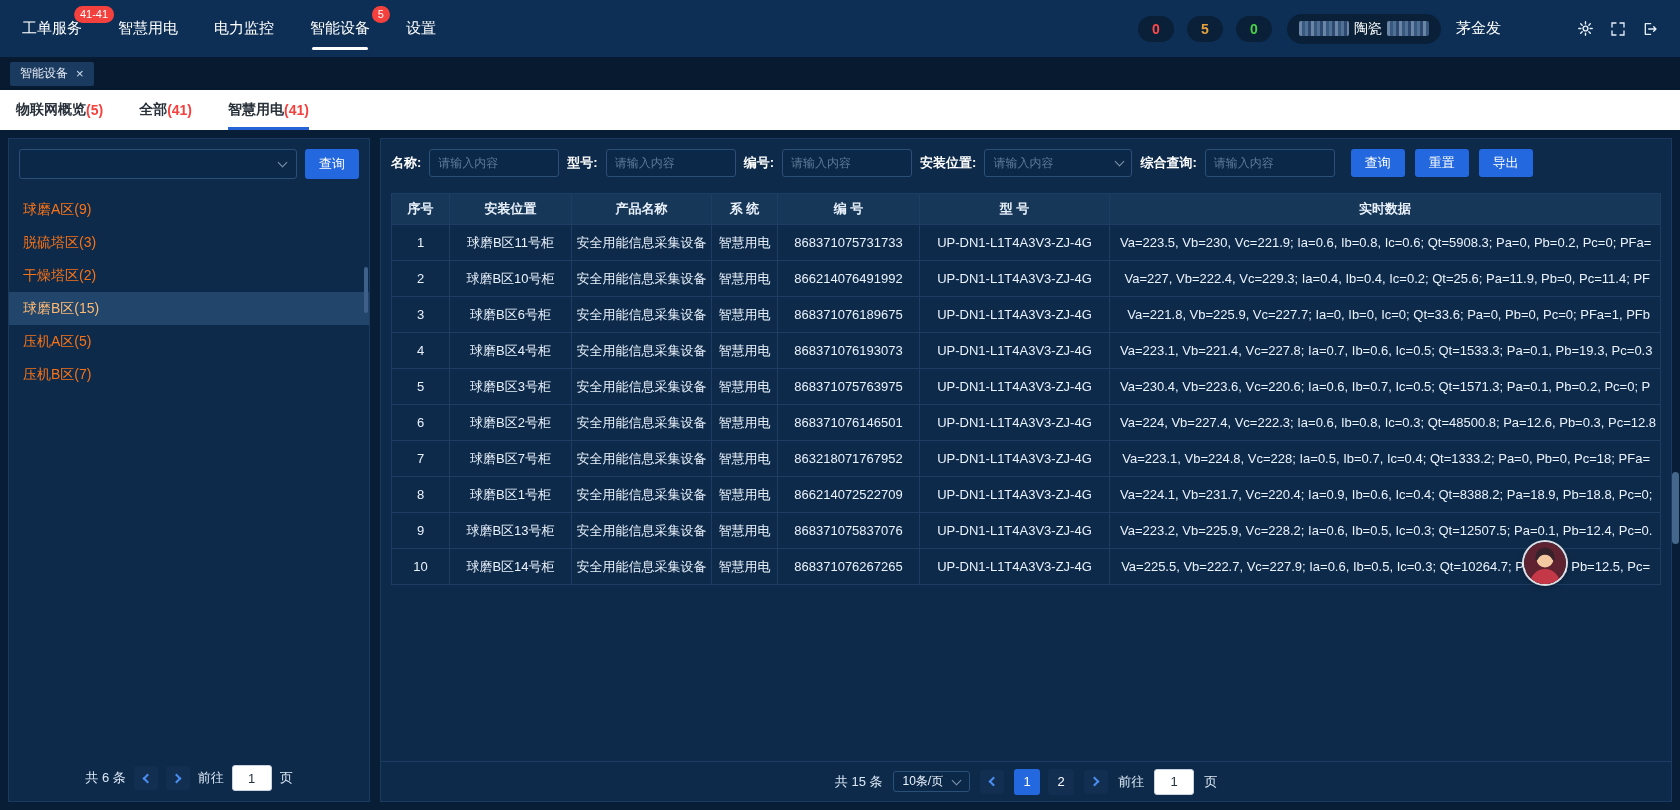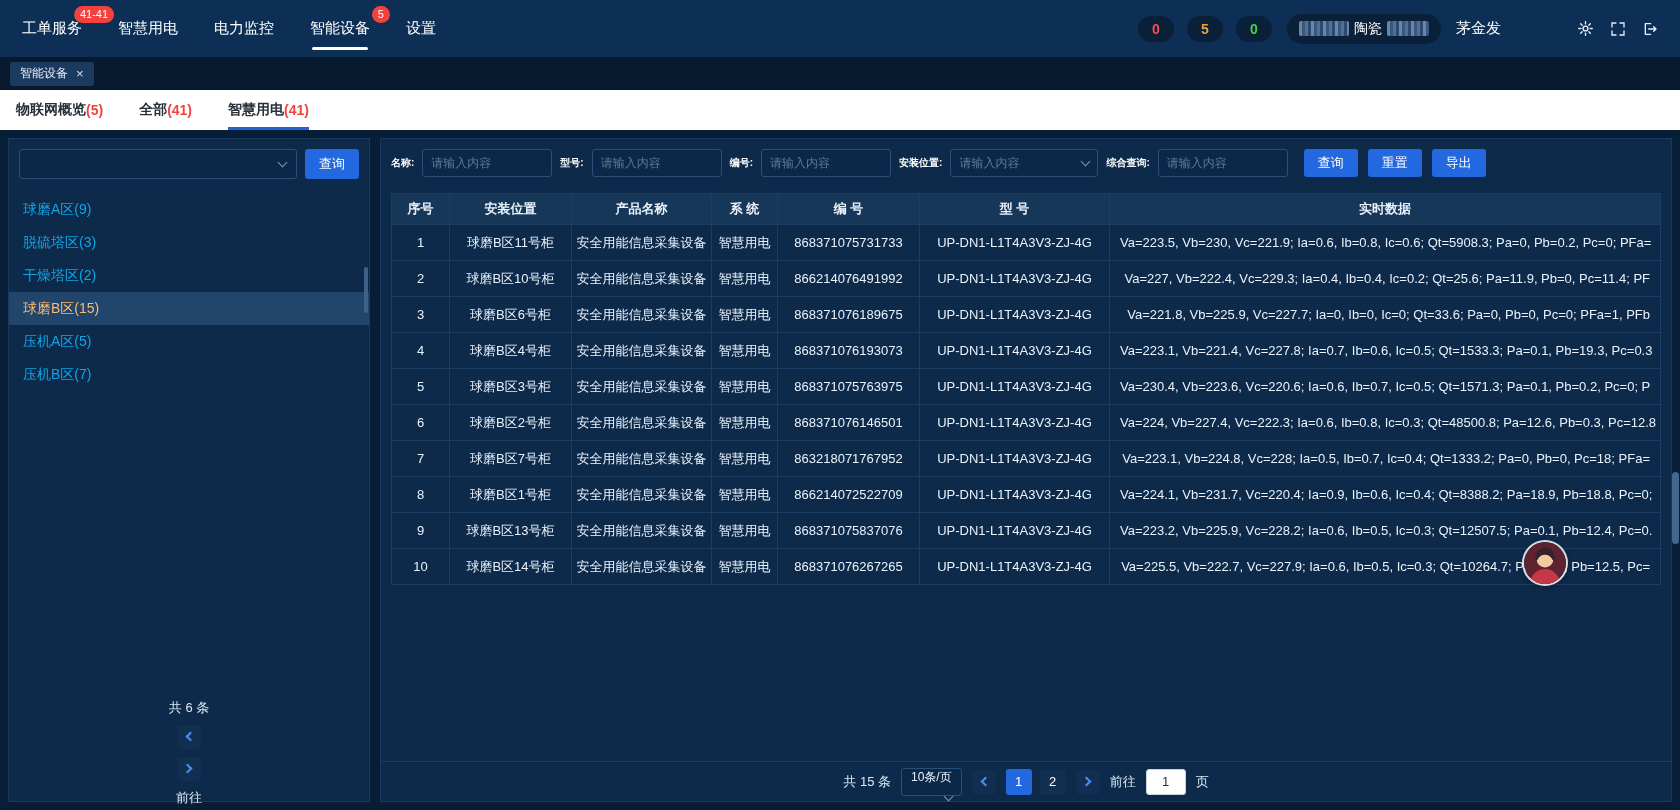--- a/index.html
+++ b/index.html
@@ -40,48 +40,48 @@
 
   
   .content{height:680px;display:flex;gap:10px;padding:8px;position:relative;}
 
   .sidebar{width:362px;background:var(--panel);border:1px solid var(--panel-border);display:flex;flex-direction:column;position:relative;}
   .side-top{display:flex;gap:8px;padding:10px;}
   .side-select{flex:1;height:30px;border:1px solid var(--input-border);border-radius:3px;background:#0c2848;display:flex;align-items:center;padding:0 10px;cursor:pointer;}
   .chev{width:7px;height:7px;border-right:1.5px solid #7e95ad;border-bottom:1.5px solid #7e95ad;transform:rotate(45deg);margin-left:auto;margin-top:-3px;flex:none;}
   .btn{height:30px;padding:0 14px;background:var(--blue);color:#fff;font-size:13px;border:none;border-radius:3px;cursor:pointer;white-space:nowrap;}
   .side-list{flex:1;overflow:hidden;padding-top:4px;}
-  .side-item{height:33px;display:flex;align-items:center;padding:0 14px;color:#0ea5e9;font-size:14px;cursor:pointer;}
+  .side-item{height:33px;display:flex;align-items:center;padding:0 14px;color:#f97316;font-size:14px;cursor:pointer;}
   .side-item.selected{background:var(--sel);color:#fdba74;}
   .side-scroll{position:absolute;right:1px;top:128px;width:4px;height:46px;background:#3f6088;border-radius:2px;}
-  .side-pg{height:46px;display:flex;align-items:center;justify-content:center;gap:8px;color:#dce8f5;font-size:13px;flex-direction:column;}
+  .side-pg{height:46px;display:flex;align-items:center;justify-content:center;gap:8px;color:#dce8f5;font-size:13px;}
   .pg-btn{width:24px;height:24px;background:#122f51;border-radius:3px;display:flex;align-items:center;justify-content:center;cursor:pointer;flex:none;}
   .pg-chev{width:7px;height:7px;border-right:2px solid var(--blue2);border-bottom:2px solid var(--blue2);}
   .pg-chev.left{transform:rotate(135deg);margin-left:3px;}
   .pg-chev.right{transform:rotate(-45deg);margin-right:3px;}
   .goto-input{width:40px;height:26px;border:1px solid #c9d4e0;border-radius:3px;background:#fff;color:#223344;text-align:center;font-size:13px;}
 
   .main{flex:1;background:var(--panel);border:1px solid var(--panel-border);display:flex;flex-direction:column;position:relative;min-width:0;}
   .filter-bar{display:flex;align-items:center;gap:8px;padding:10px;}
-  .f-label{color:#fff;font-size:10px;font-weight:bold;white-space:nowrap;}
+  .f-label{color:#fff;font-size:13px;font-weight:bold;white-space:nowrap;}
   .f-input{width:130px;height:28px;background:#0c2848;border:1px solid var(--input-border);border-radius:3px;color:var(--txt);font-size:12px;padding:0 8px;}
   .f-input::placeholder{color:var(--ph);}
   .f-select{width:148px;height:28px;background:#0c2848;border:1px solid var(--input-border);border-radius:3px;display:flex;align-items:center;padding:0 8px;color:var(--ph);font-size:12px;cursor:pointer;}
   .filter-btns{display:flex;gap:10px;margin-left:8px;}
   .filter-btns .btn{height:28px;}
 
   .table-wrap{margin:6px 10px;}
   table{width:100%;border-collapse:collapse;table-layout:fixed;}
   th,td{border:1px solid var(--grid);color:var(--txt);white-space:nowrap;overflow:hidden;}
   th{height:31px;background:var(--th-bg);font-size:13px;font-weight:bold;text-align:center;}
   td{height:36px;font-size:13px;text-align:center;}
   td.rt{text-align:right;padding:0 10px;}
 
   .main-pg{margin-top:auto;height:40px;border-top:1px solid var(--grid);display:flex;align-items:center;justify-content:center;gap:10px;color:#dce8f5;font-size:13px;}
-  .size-select{height:28px;border:1px solid var(--input-border);border-radius:3px;background:#0c2848;display:flex;align-items:center;gap:10px;padding:0 9px;color:var(--txt);font-size:12px;cursor:pointer;flex-direction:column;}
+  .size-select{height:21px;border:1px solid var(--input-border);border-radius:3px;background:#0c2848;display:flex;align-items:center;gap:10px;padding:0 9px;color:var(--txt);font-size:12px;cursor:pointer;}
   .page-num{width:26px;height:26px;border-radius:3px;background:#122f51;color:#fff;display:flex;align-items:center;justify-content:center;font-size:13px;cursor:pointer;}
   .page-num.active{background:var(--blue);}
   .pages-row{display:flex;gap:8px;}
 
   .win-scroll{position:absolute;right:1px;top:472px;width:7px;height:72px;background:#46678c;border-radius:4px;cursor:pointer;}
   .avatar{position:absolute;left:1524px;top:542px;width:42px;height:42px;border-radius:50%;overflow:hidden;box-shadow:0 0 0 2px rgba(255,255,255,.85),0 2px 6px rgba(0,0,0,.4);cursor:pointer;}
 </style>
 </head>
 <body>
 

